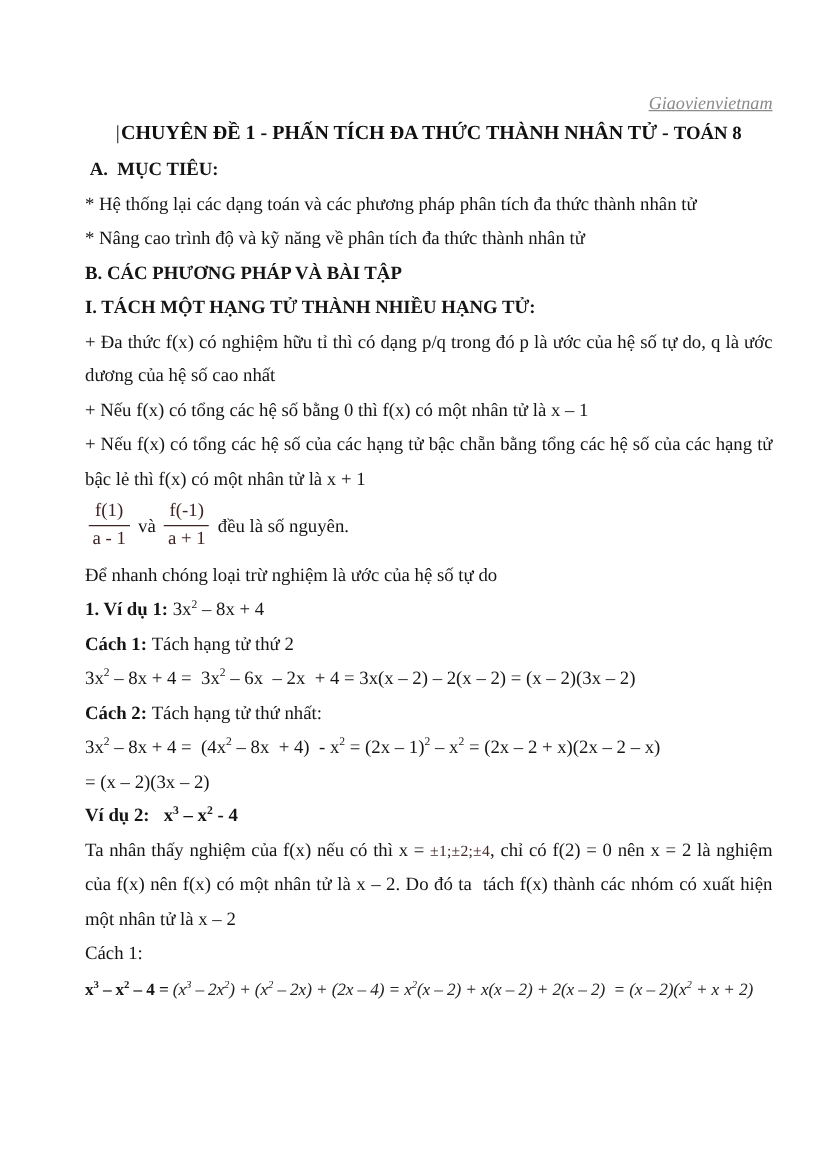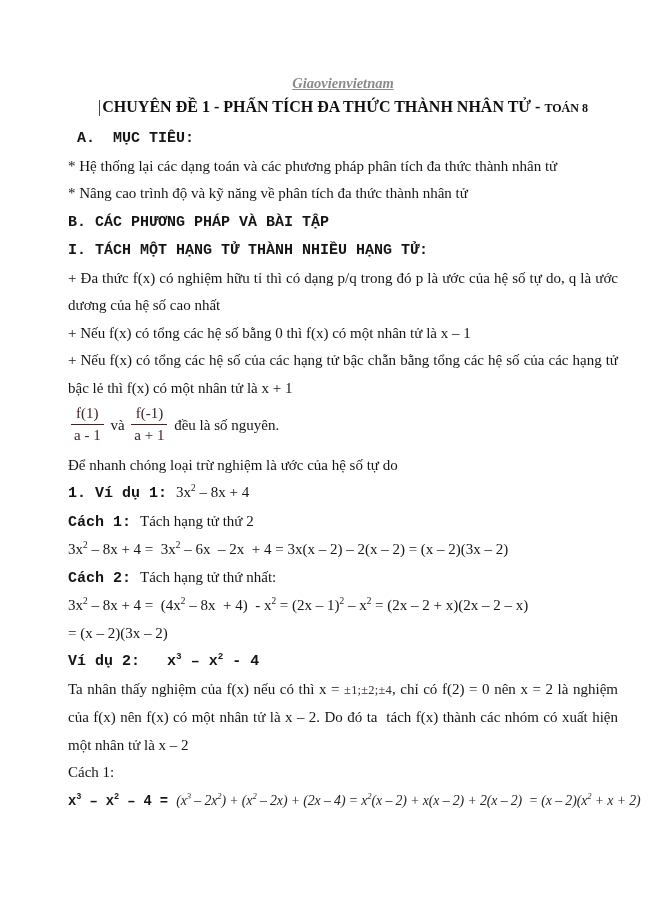--- a/index.html
+++ b/index.html
@@ -10,46 +10,46 @@
     font-family:"Liberation Serif","DejaVu Serif",serif;
     color:#151515;
     overflow:hidden;
   }
   .content{
     position:absolute;
     left:68px;top:74px;
     width:550px;
   }
   .watermark{
-    text-align:center;
+    text-align:right;
     font-size:14.5px;
-    font-weight:bold;
+    font-weight:normal;
     font-style:italic;
     color:#8a8a8a;
     text-decoration:underline;
     line-height:19px;
   }
   .title{
     text-align:center;
     font-weight:bold;
     font-size:16px;
     line-height:25px;
     margin:1px 0 3px 0;
     color:#101010;
     white-space:nowrap;
   }
   .title .cursor{font-weight:400;margin-right:1px;}
-  .title .suffix{font-size:12px;}
+  .title .suffix{font-size:15px;}
   .para{
     font-size:15px;
     line-height:27.5px;
     text-align:justify;
     margin:0;
   }
-  .para .b{font-weight:bold;font-family:Liberation Mono, monospace;}
+  .para .b{font-weight:bold;}
   .para .i{font-style:italic;color:#242424;}
   .para .m{
     font-size:12.5px;
     color:#402424;
     letter-spacing:0.2px;
   }
   sup{font-size:0.62em;line-height:0;vertical-align:super;}
   .tall{padding:4px 0 5px 0;}
   .frac{
     display:inline-block;

